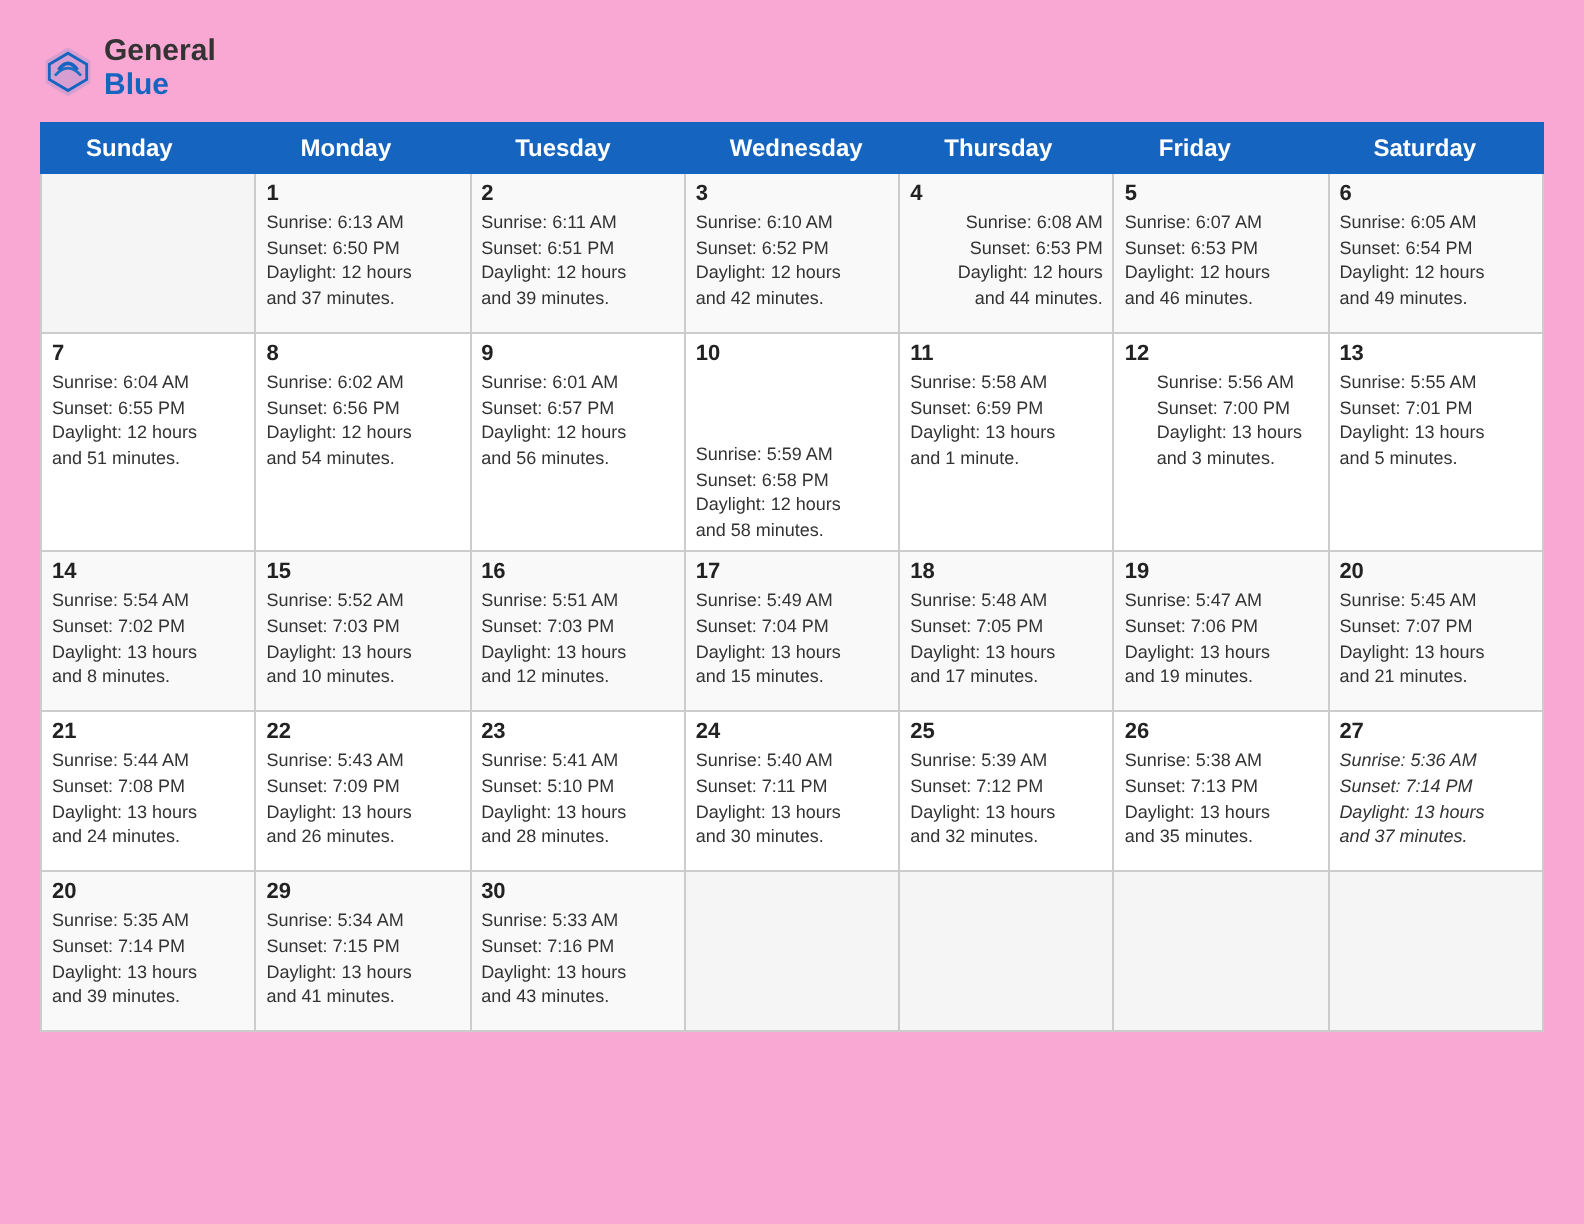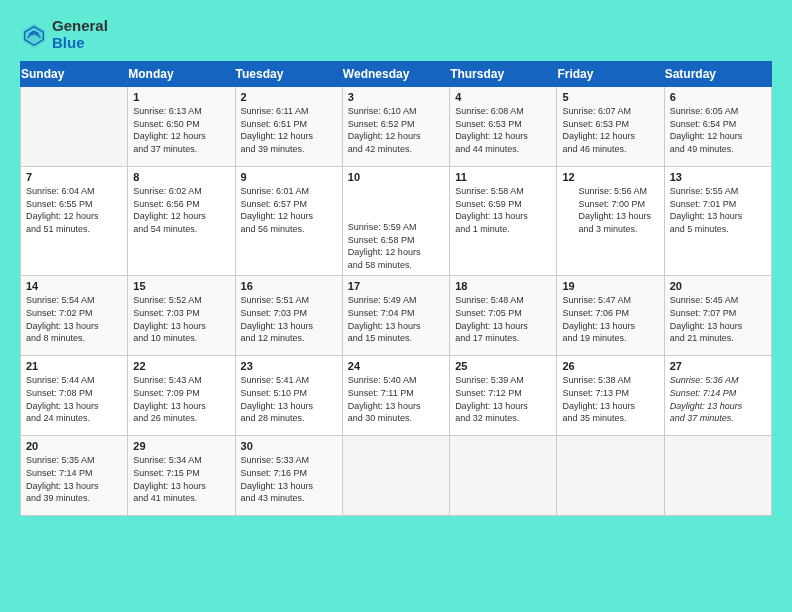--- a/index.html
+++ b/index.html
@@ -7,21 +7,21 @@
       font-family: Arial, sans-serif;
       background: #fff;
       width: 792px;
       height: 612px;
       overflow: hidden;
     }
     .page {
       width: 792px;
       min-height: 612px;
       padding: 18px 20px 10px 20px;
-      background: #5eead4;
+      background: #f9a8d4;
     }
     .header {
       display: flex;
       align-items: flex-start;
       justify-content: space-between;
       margin-bottom: 10px;
     }
     .logo {
       display: flex;
       align-items: center;
@@ -62,21 +62,21 @@
     .calendar-table {
       width: 100%;
       border-collapse: collapse;
       table-layout: fixed;
     }
     .calendar-table th {
       background-color: #1565c0;
       color: #fff;
       font-size: 12px;
       font-weight: bold;
-      padding: 5px 0;
+      padding: 5px 22px;
       text-align: left;
       border: 1px solid #1565c0;
     }
     .calendar-table td {
       vertical-align: top;
       padding: 4px 5px;
       font-size: 9.5px;
       color: #333;
       border: 1px solid #ccc;
       height: 80px;
@@ -154,21 +154,21 @@
           </td>
           <td>
             <span class="day-num">3</span>
             <div class="day-info" style="white-space: pre-line;">Sunrise: 6:10 AM
 Sunset: 6:52 PM
 Daylight: 12 hours
 and 42 minutes.</div>
           </td>
           <td>
             <span class="day-num">4</span>
-            <div class="day-info" style="white-space: pre-line;">Sunrise: 6:08 AM
+            <div class="day-info" style="white-space: pre-line; text-align: right;">Sunrise: 6:08 AM
 Sunset: 6:53 PM
 Daylight: 12 hours
 and 44 minutes.</div>
           </td>
           <td>
             <span class="day-num">5</span>
             <div class="day-info" style="white-space: pre-line;">Sunrise: 6:07 AM
 Sunset: 6:53 PM
 Daylight: 12 hours
 and 46 minutes.</div>

